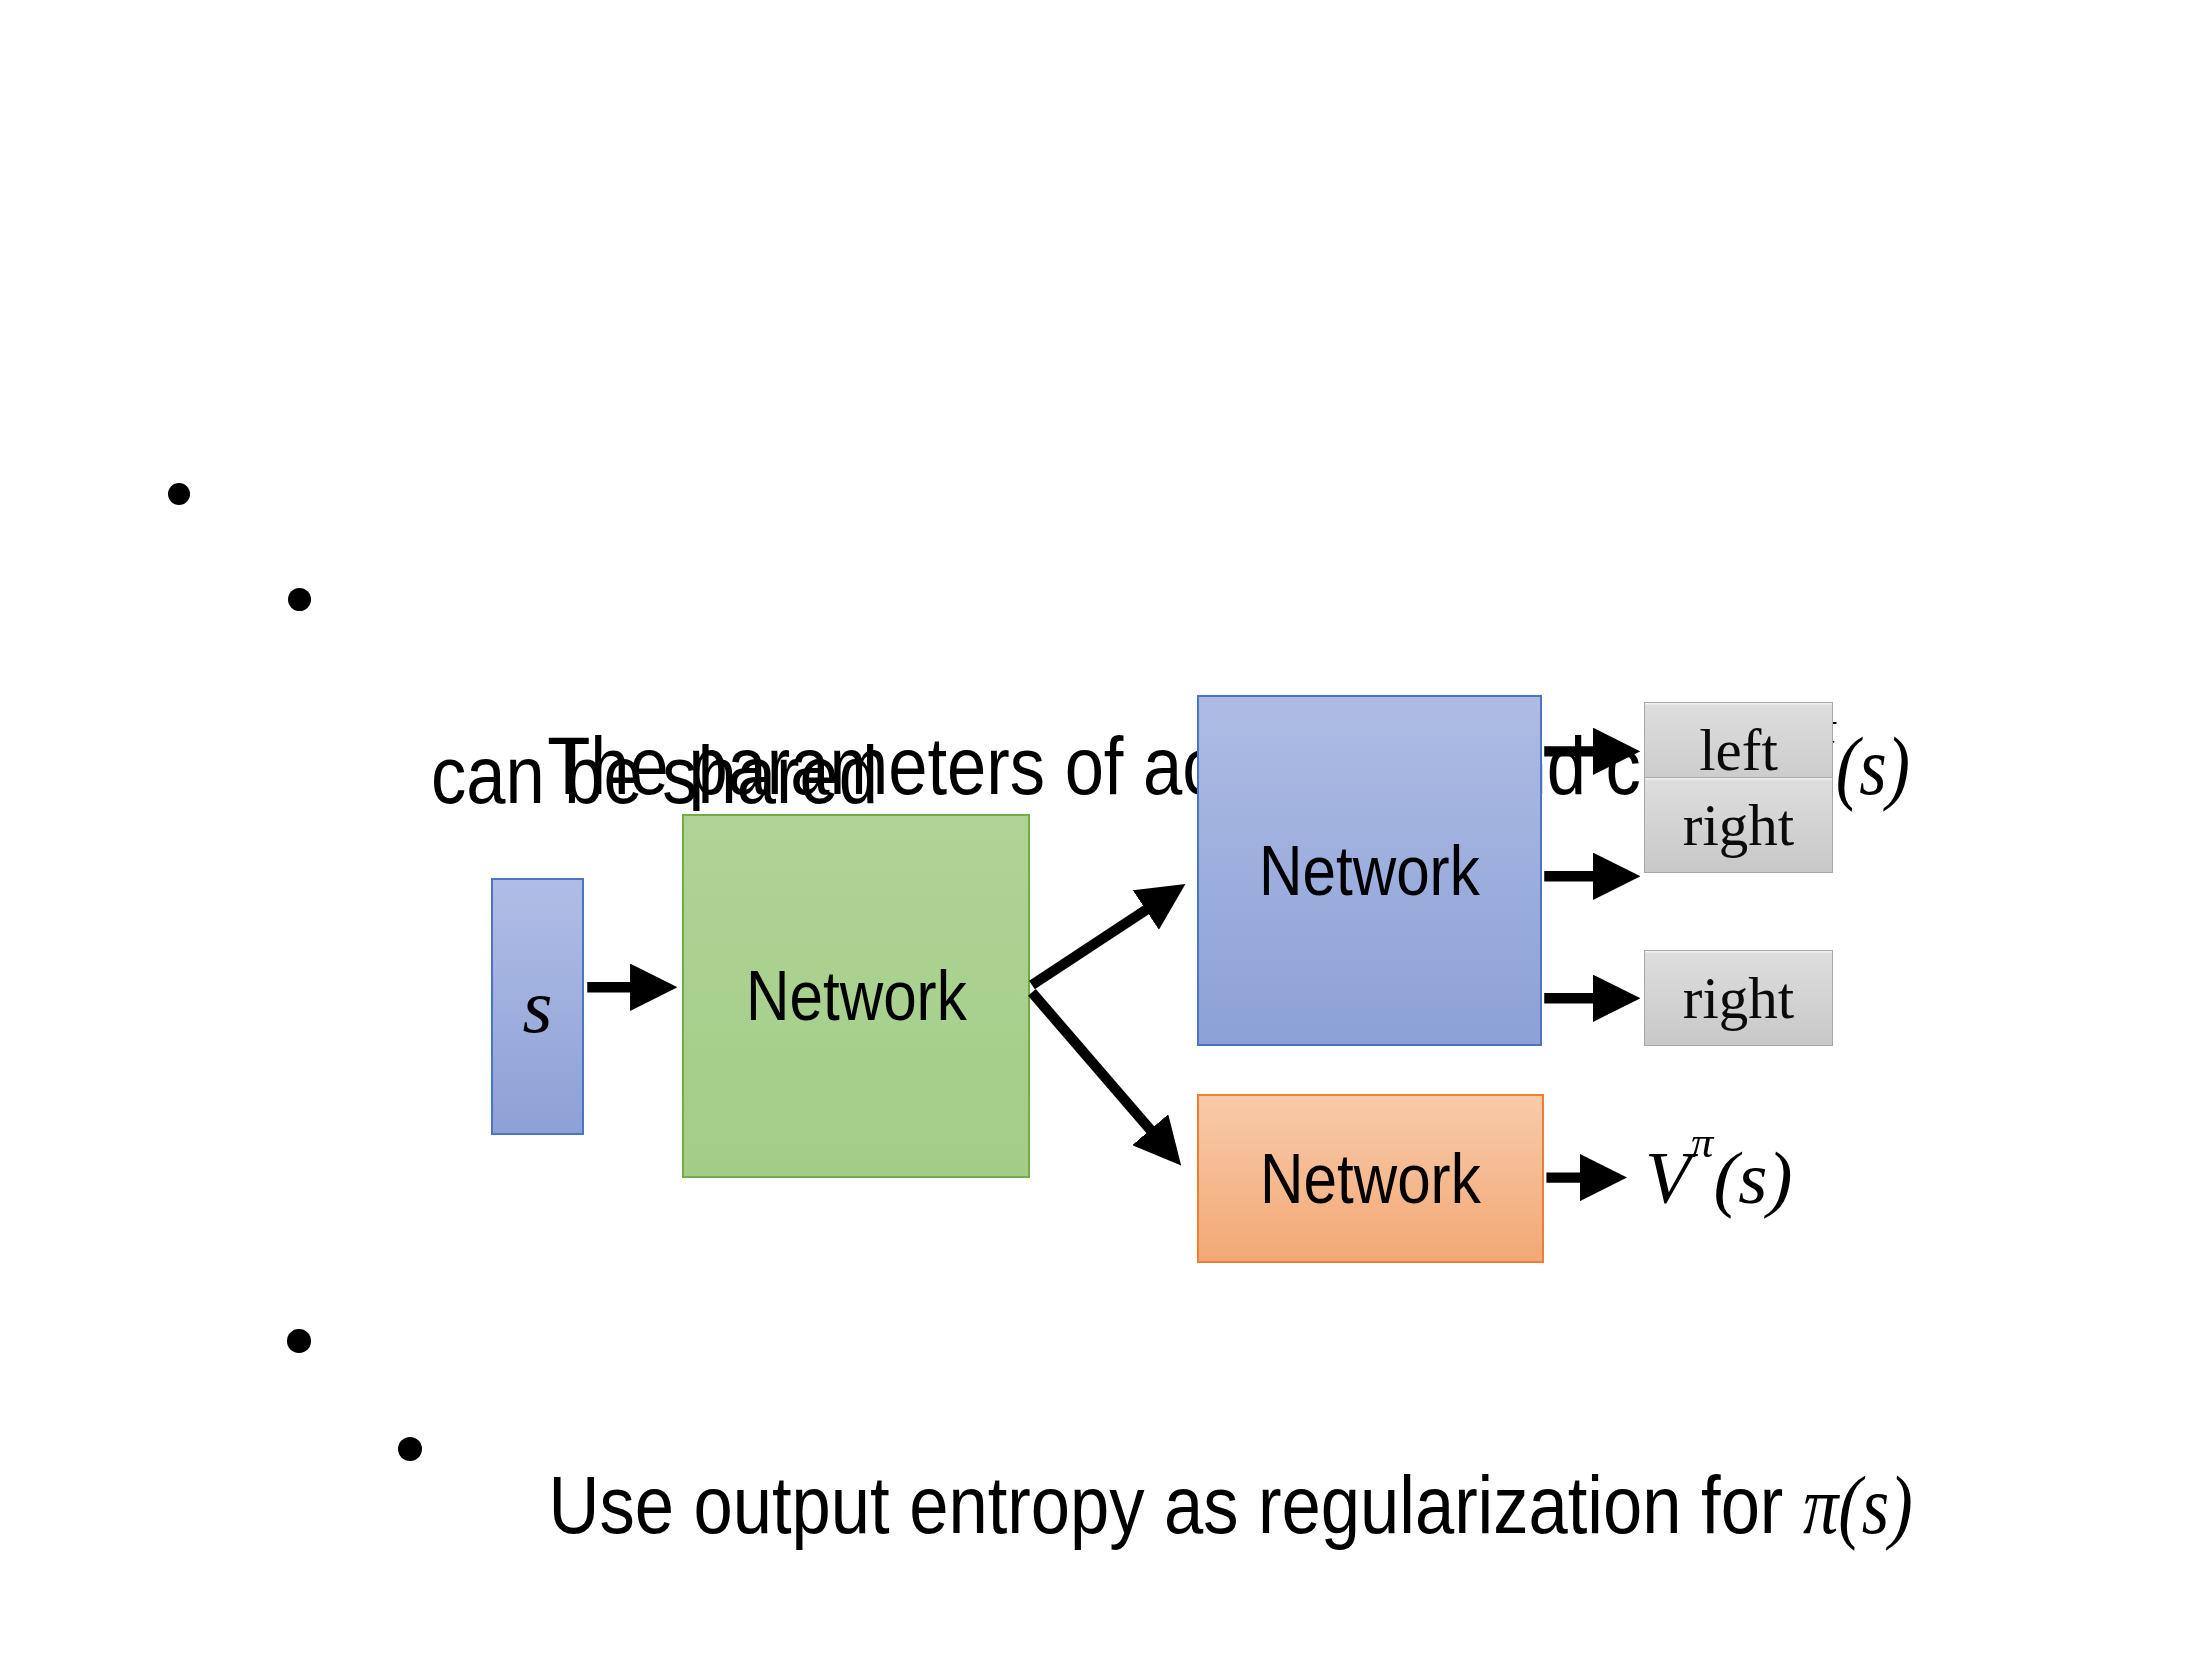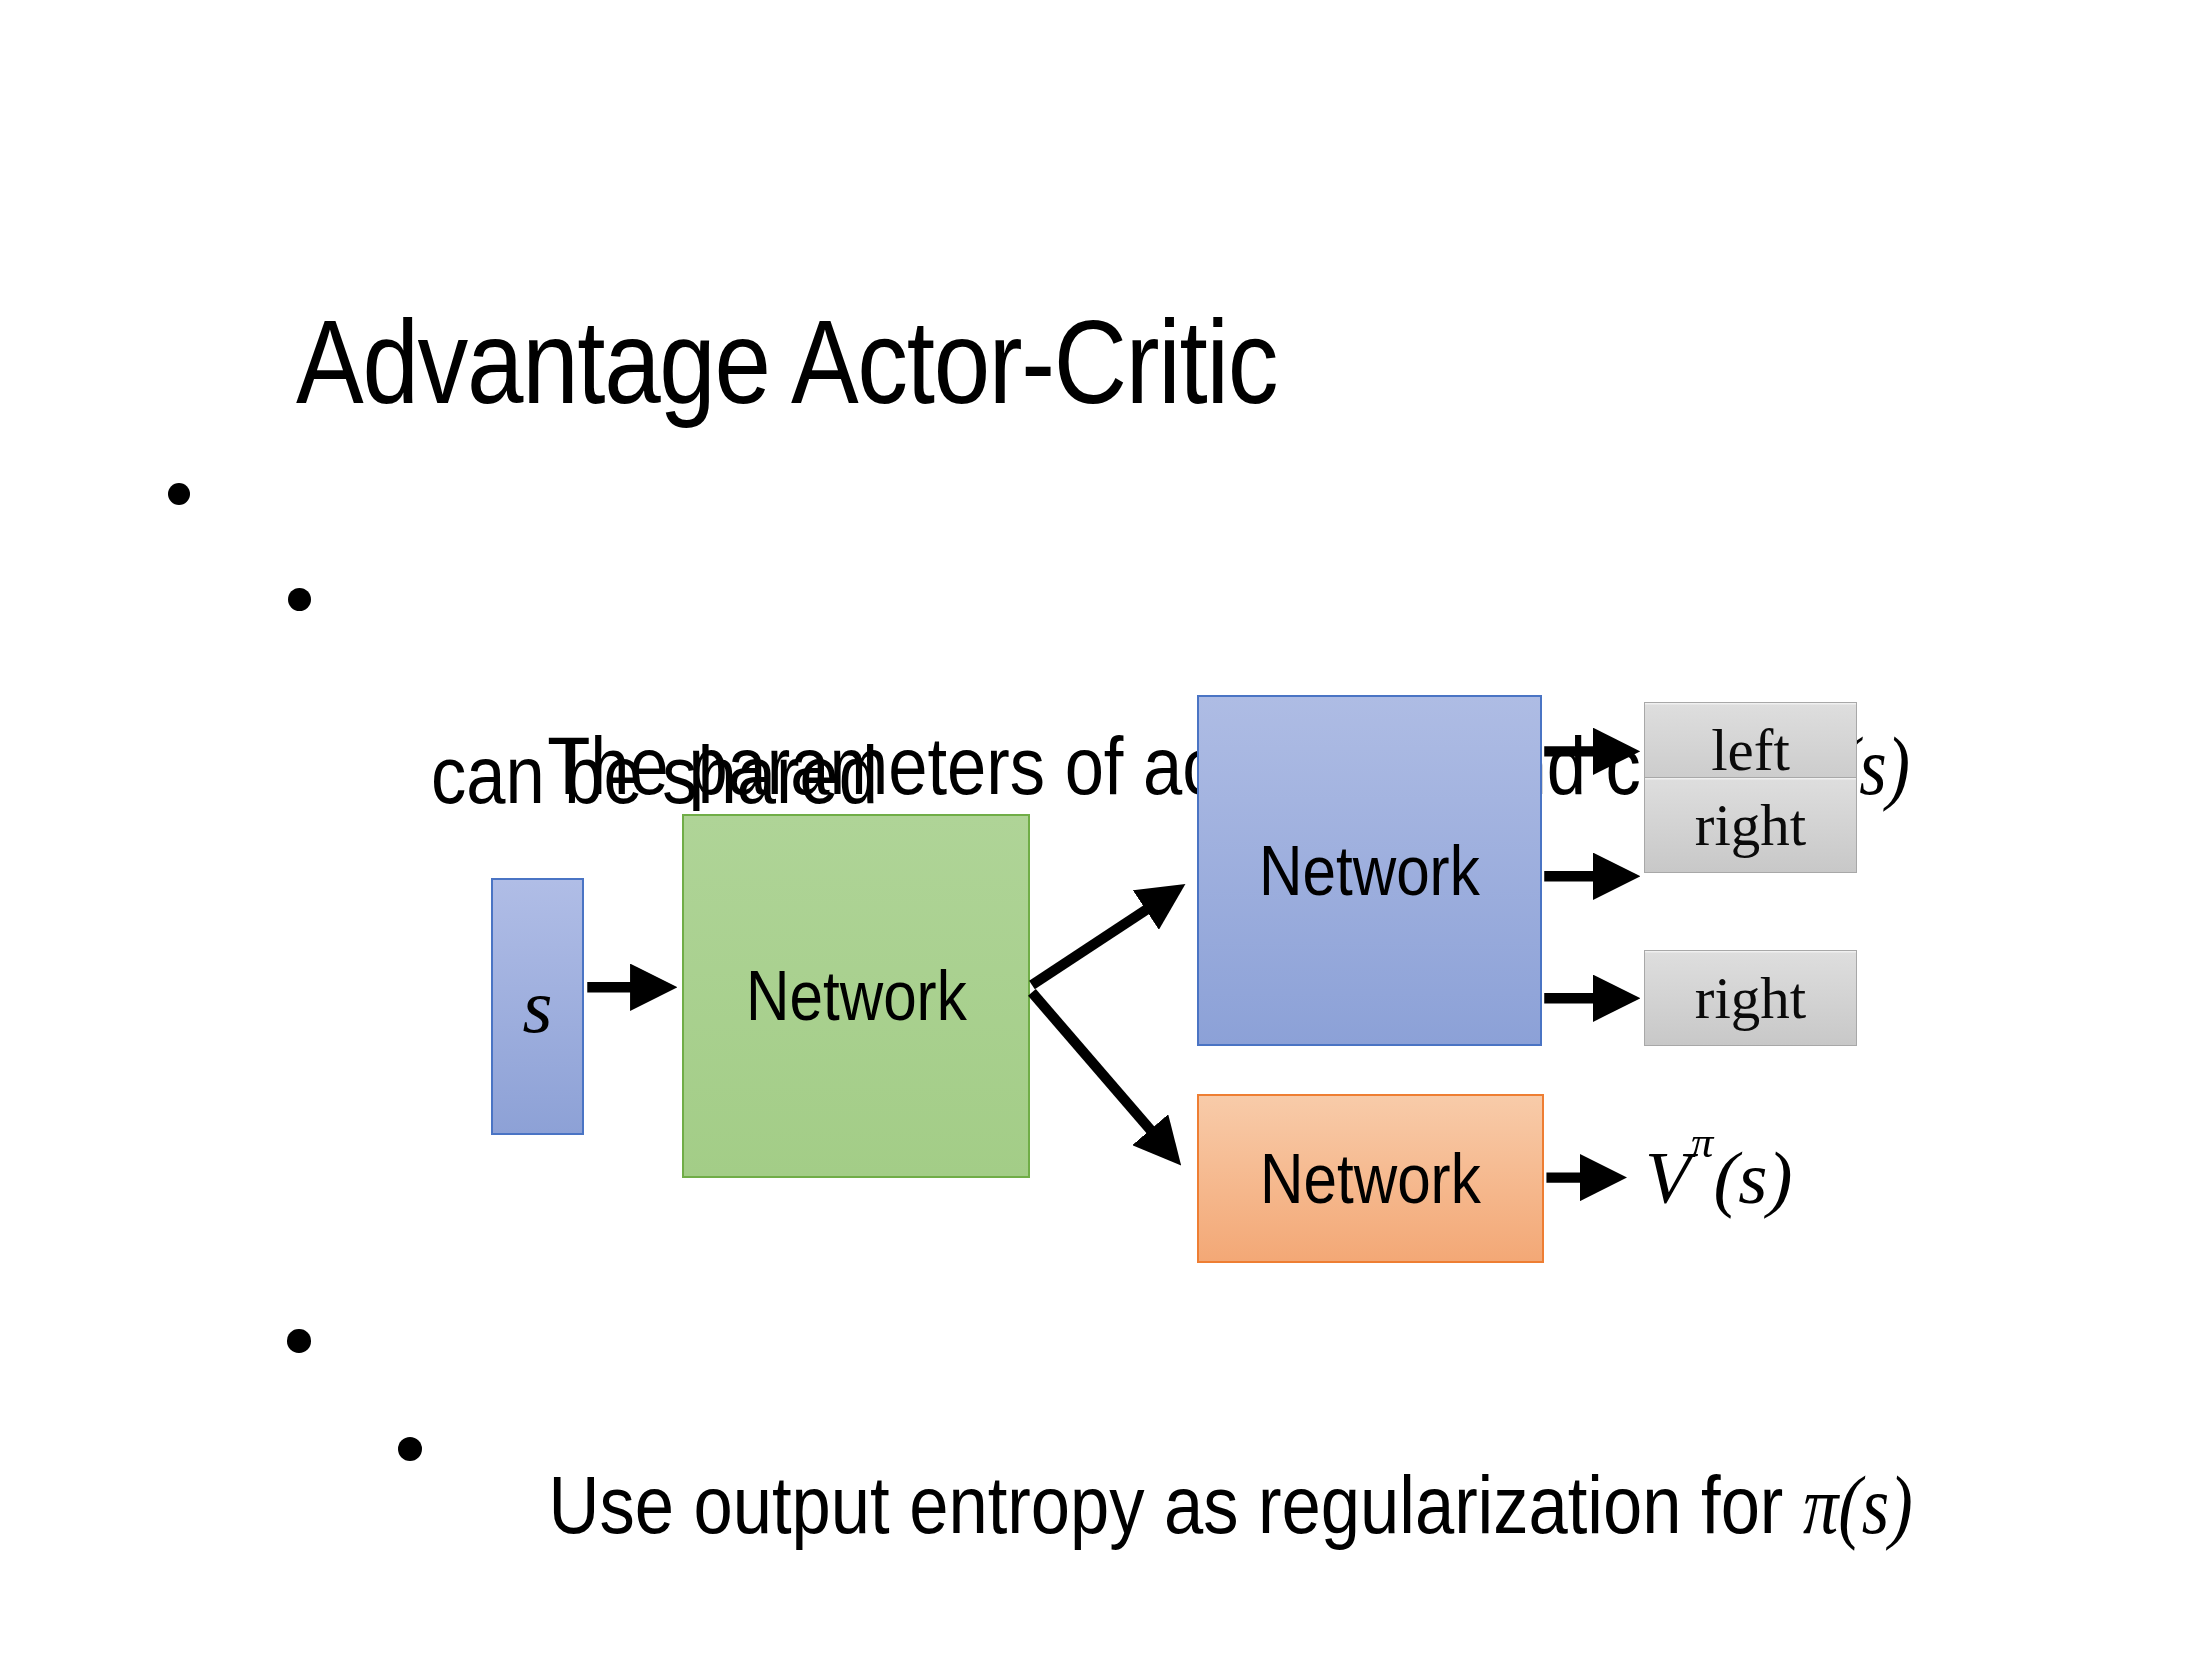--- a/index.html
+++ b/index.html
@@ -23,39 +23,36 @@
   
   .dbox{position:absolute;box-sizing:border-box;display:flex;align-items:center;justify-content:center;}
   .state-box{left:491px;top:878px;width:93px;height:257px;
              background:linear-gradient(180deg,#b0bde6 0%,#8da1d6 100%);border:2.2px solid #4a74c4;}
   .shared-box{left:682px;top:814px;width:348px;height:364px;
               background:linear-gradient(180deg,#afd497 0%,#a3cd87 100%);border:2.2px solid #70ad47;}
   .actor-box{left:1197px;top:695px;width:345px;height:351px;
              background:linear-gradient(180deg,#aebce4 0%,#8ca1d7 100%);border:2.2px solid #4a74c4;}
   .critic-box{left:1197px;top:1094px;width:347px;height:169px;
               background:linear-gradient(180deg,#f8cba9 0%,#f3a876 100%);border:2.2px solid #ee7e33;}
-  .action-box{left:1644px;width:213px;height:96px;
+  .action-box{left:1644px;width:189px;height:96px;
               background:linear-gradient(180deg,#dedede 0%,#c8c8c8 100%);
               border:1.5px solid #a8a8a8;box-shadow:inset 0 1.5px 0 rgba(255,255,255,0.55);}
   .net-label{font-size:70px;color:#000;}
   .state-label{font-family:"Liberation Serif",serif;font-style:italic;font-size:77px;}
   .action-label{font-family:"Liberation Serif",serif;font-size:59px;color:#0b0b0b;}
   .vout{position:absolute;left:1645px;top:1131px;font-size:75px;
         font-family:"Liberation Serif",serif;font-style:italic;line-height:1.25;text-align:center;}
 
   svg.arrows{position:absolute;left:0;top:0;pointer-events:none;}
 </style>
 </head>
 <body>
 
 <div class="slide">
 
-  <div class="line title" style="left:171px;top:185px">
-    <span class="sx">Advantage Actor-Critic</span>
-  </div>
 
   <span class="dot" style="left:168px;top:483px;width:22px;height:22px"></span>
 
   <span class="dot" style="left:288px;top:588px;width:23px;height:23px"></span>
   <div class="line b2" style="left:340px;top:561px">
     <span class="sx">
       <span>The parameters of actor </span><span class="math">π(s)</span><span>  and critic </span><span class="math"><span>V</span><sup>π</sup><span>(s)</span></span>
     </span>
   </div>
   <div class="line b2" style="left:340px;top:652px">

